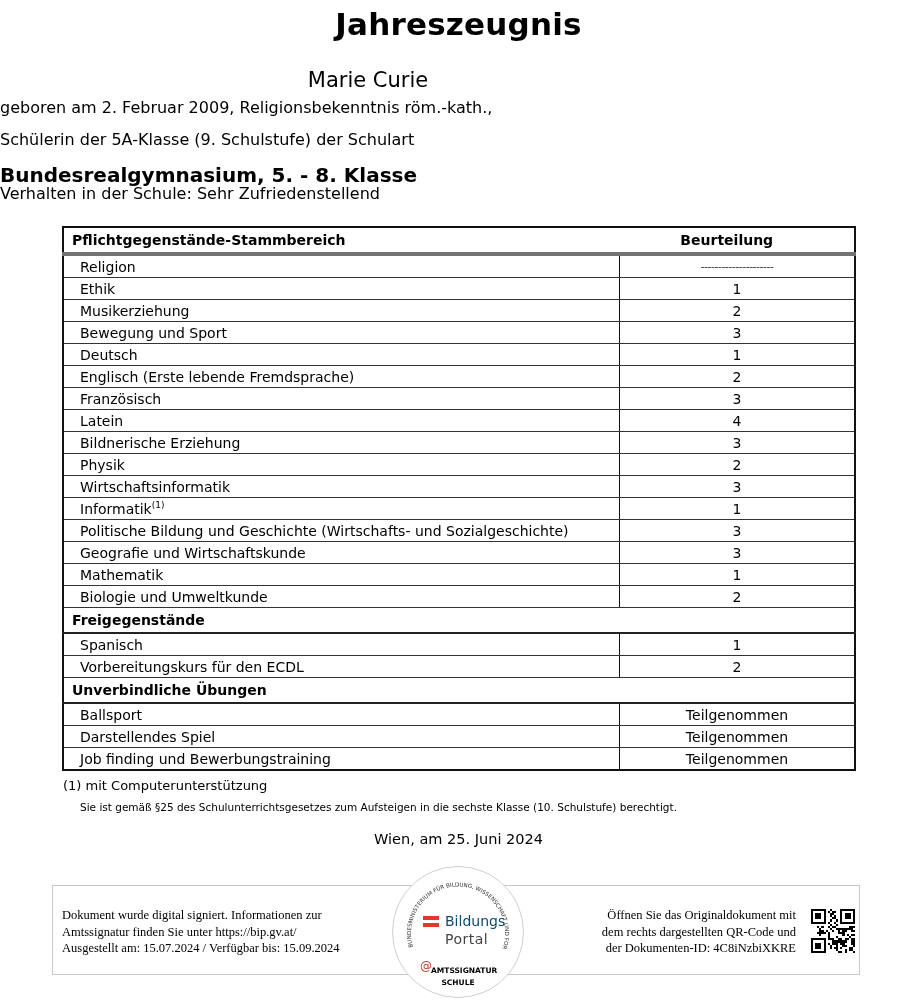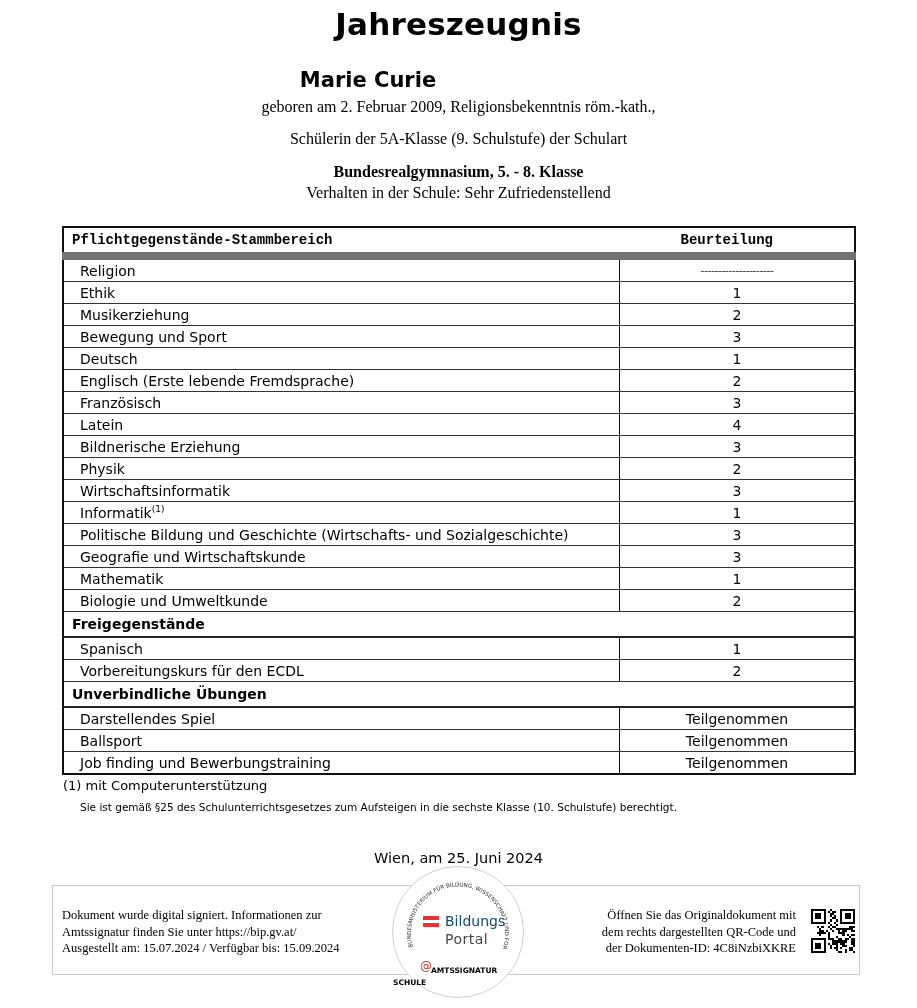--- a/index.html
+++ b/index.html
@@ -6,49 +6,49 @@
   body {
     width: 917px; height: 1008px; position: relative; overflow: hidden;
     font-family: "DejaVu Sans", sans-serif; color: #000;
   }
   .title {
     position: absolute; top: 6px; left: 0; width: 917px; text-align: center;
     font-size: 31px; font-weight: bold; letter-spacing: 0.2px;
   }
   .name {
     position: absolute; top: 68px; left: 0; width: 736px; text-align: center;
-    font-size: 21px; font-weight: bold;
+    font-size: 21px; font-weight: normal;
   }
   .line {
-    position: absolute; left: 0; width: 917px; text-align: center; font-size: 16px; font-family: Liberation Serif, serif;
+    position: absolute; left: 0; width: 917px; text-align: left; font-size: 16px;
   }
   .l1 { top: 98px; }
   .l2 { top: 130px; }
-  .l3 { top: 163px; font-weight: bold; font-size: 16px; }
+  .l3 { top: 163px; font-weight: bold; font-size: 20px; }
   .l4 { top: 184px; }
 
   table.grades {
     position: absolute; top: 226px; left: 62px; width: 794px;
     border-collapse: collapse; font-size: 14px;
     border: 2px solid #111;
   }
   table.grades td { padding: 0; height: 21px; border-bottom: 1.5px solid #333; }
   table.grades td.subj { padding-left: 16px; border-right: 1px solid #111; width: 539px; }
   table.grades td.grade { text-align: center; }
   table.grades tr.head td { font-weight: bold; height: 24px; }
   table.grades tr.head td.hl { padding-left: 8px; }
   table.grades tr.head td.hr { text-align: center; padding-right: 20px; }
   table.grades tr.section td { font-weight: bold; padding-left: 8px; height: 24px; border-bottom: 2px solid #222; margin-top: 44px; }
-  table.grades tr.head td { border-bottom: 8px solid #737373; font-family: Liberation Mono, monospace; }
+  table.grades tr.head td { border-bottom: 4px solid #737373; }
   table.grades td.dash { color: #333; font-size: 11px; letter-spacing: -0.5px; }
   sup { font-size: 9px; }
 
   .footnote { position: absolute; top: 778px; left: 63px; font-size: 13px; }
   .legal { position: absolute; top: 801px; left: 80px; font-size: 10.5px; }
-  .place { position: absolute; top: 831px; left: 0; width: 917px; text-align: center; font-size: 14.5px; margin-top: 19px; }
+  .place { position: absolute; top: 831px; left: 0; width: 917px; text-align: center; font-size: 14.5px; }
 
   .sigbox {
     position: absolute; top: 885px; left: 52px; width: 808px; height: 90px;
     border: 1px solid #c8c8c8; box-sizing: border-box;
   }
   .sig-left {
     position: absolute; top: 907px; left: 62px; width: 320px;
     font-family: "Liberation Serif", serif; font-size: 12.5px; line-height: 16.5px;
   }
   .sig-right {
@@ -59,21 +59,21 @@
     position: absolute; top: 866px; left: 392px; width: 130px; height: 130px;
     border-radius: 50%; background: #fff; border: 1px solid #cfcfcf;
   }
   .seal svg { position: absolute; left: 0; top: 0; }
   .seal .bp1 { position: absolute; left: 52px; top: 46px; font-size: 14px; color: #0c4a6e; }
   .seal .bp2 { position: absolute; left: 52px; top: 64px; font-size: 14px; color: #444; letter-spacing: 0.5px; }
   .seal .flag { position: absolute; left: 30px; top: 49px; width: 16px; }
   .seal .flag div { height: 4px; background: #e3342f; margin-bottom: 3px; }
   .seal .at { position: absolute; left: 27px; top: 92px; color: #c0392b; font-size: 12px; }
   .seal .amt { position: absolute; left: 38px; top: 99px; font-size: 7.5px; font-weight: bold; }
-  .seal .schule { position: absolute; left: 0; width: 130px; top: 111px; font-size: 7.5px; font-weight: bold; }
+  .seal .schule { position: absolute; left: 0; width: 130px; text-align: center; top: 111px; font-size: 7.5px; font-weight: bold; }
   .qr { position: absolute; top: 909px; left: 811px; width: 44px; height: 44px; }
 </style>
 </head>
 <body>
 
 <div class="title">Jahreszeugnis</div>
 <div class="name">Marie Curie</div>
 <div class="line l1">geboren am 2. Februar 2009, Religionsbekenntnis röm.-kath.,</div>
 <div class="line l2">Schülerin der 5A-Klasse (9. Schulstufe) der Schulart</div>
 <div class="line l3">Bundesrealgymnasium, 5. - 8. Klasse</div>
@@ -157,25 +157,25 @@
         <td class="grade">1</td>
       </tr>
       <tr>
         <td class="subj"><span>Vorbereitungskurs für den ECDL</span></td>
         <td class="grade">2</td>
       </tr>
       <tr class="section">
         <td colspan="2">Unverbindliche Übungen</td>
       </tr>
       <tr>
+        <td class="subj"><span>Ballsport</span></td>
+        <td class="grade">Teilgenommen</td>
+      </tr>
+      <tr>
         <td class="subj"><span>Darstellendes Spiel</span></td>
-        <td class="grade">Teilgenommen</td>
-      </tr>
-      <tr>
-        <td class="subj"><span>Ballsport</span></td>
         <td class="grade">Teilgenommen</td>
       </tr>
       <tr>
         <td class="subj"><span>Job finding und Bewerbungstraining</span></td>
         <td class="grade">Teilgenommen</td>
       </tr>
     </tbody>
 </table>
 
 <div class="footnote">(1) mit Computerunterstützung</div>

